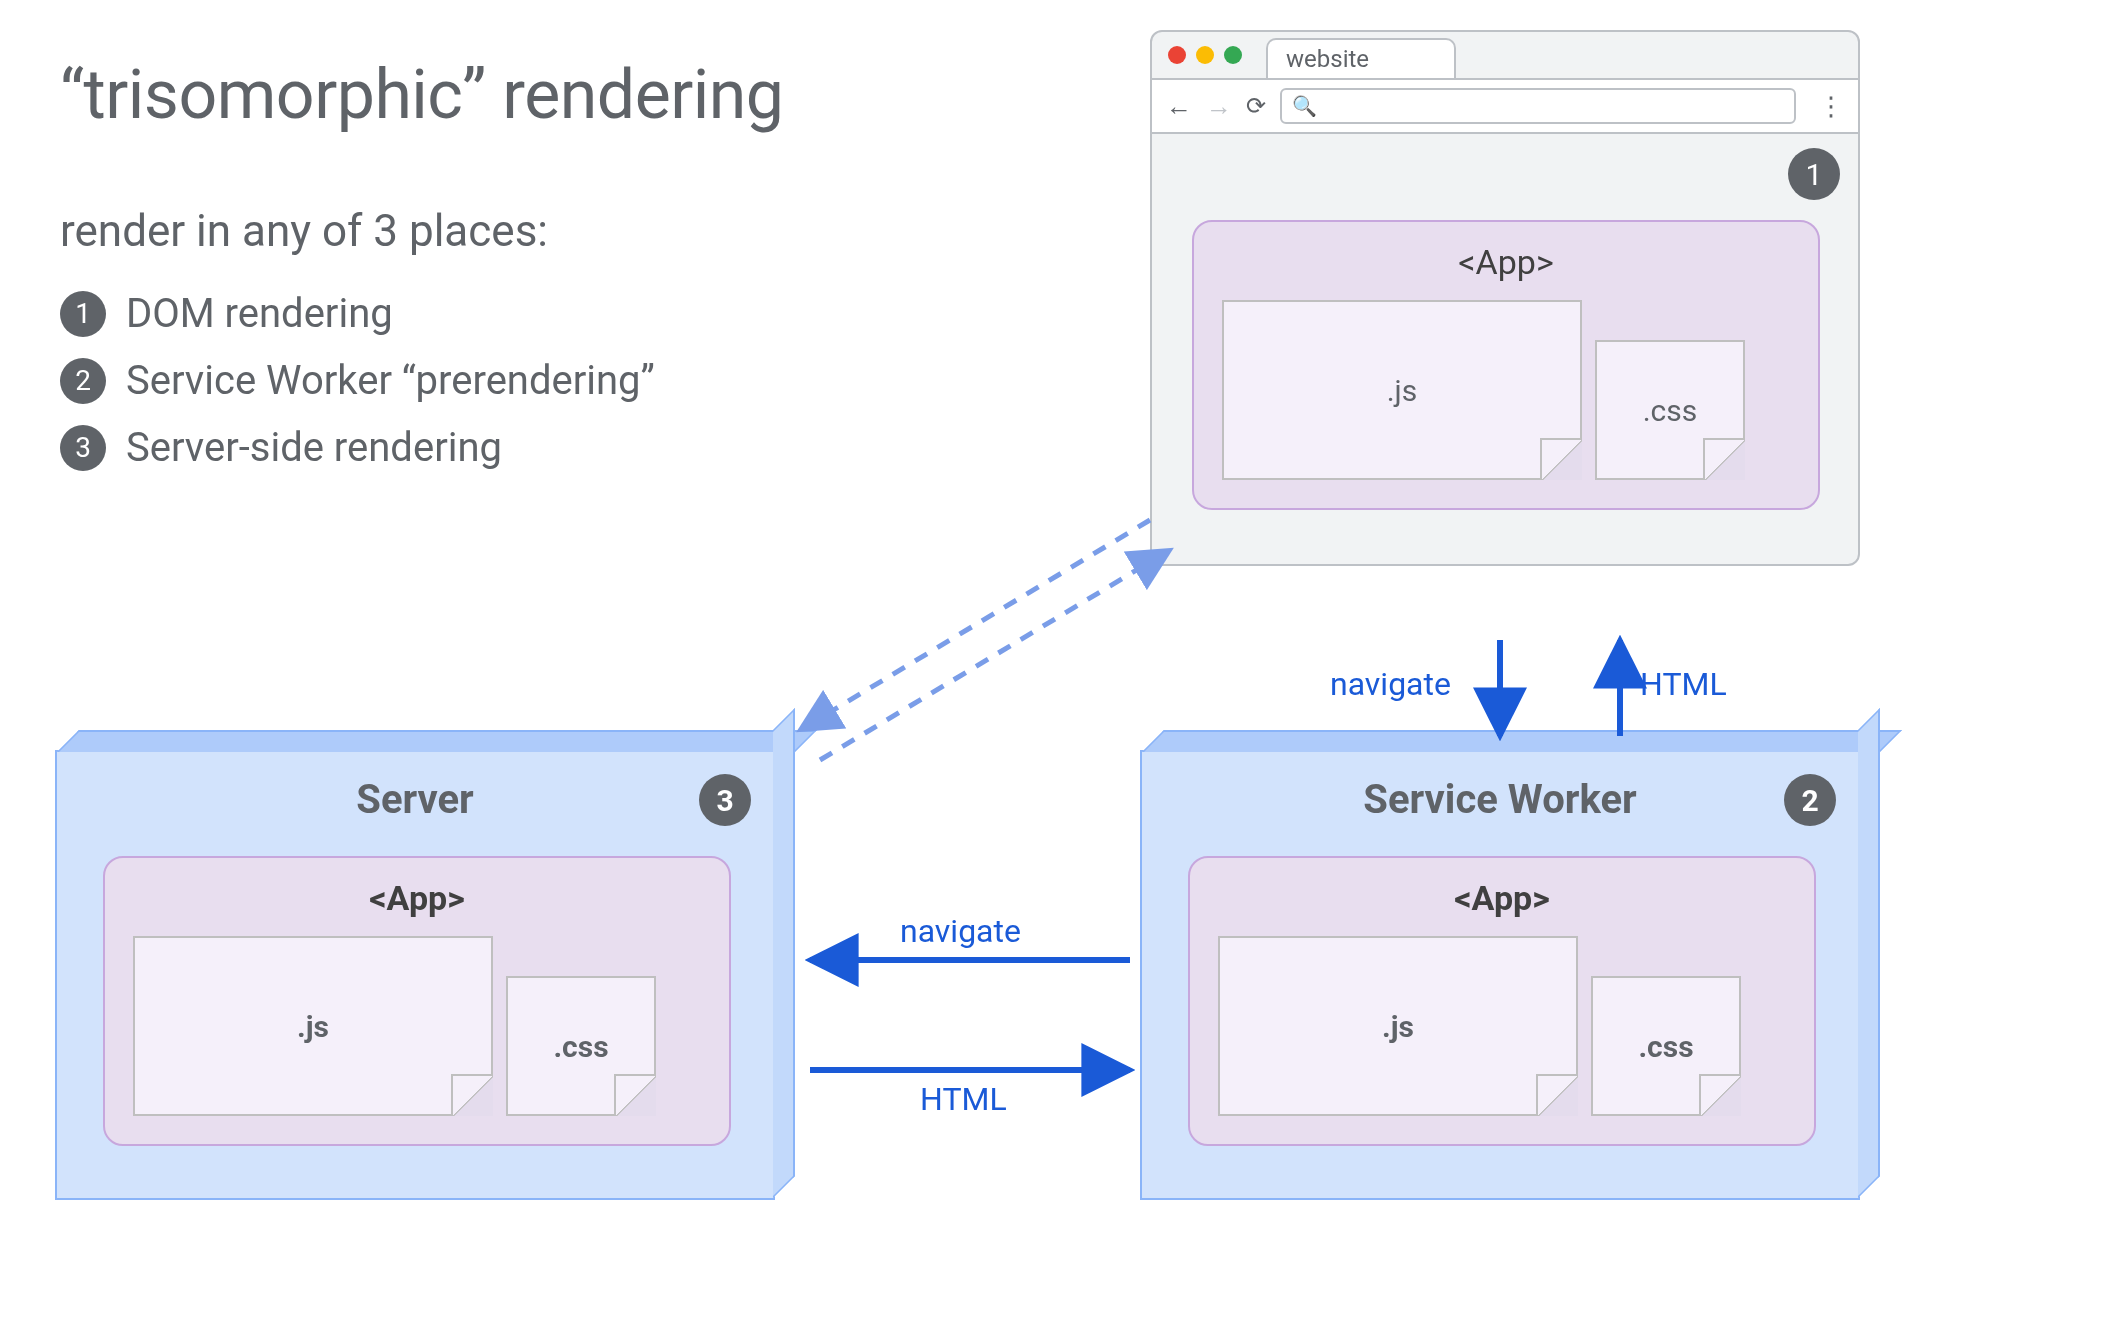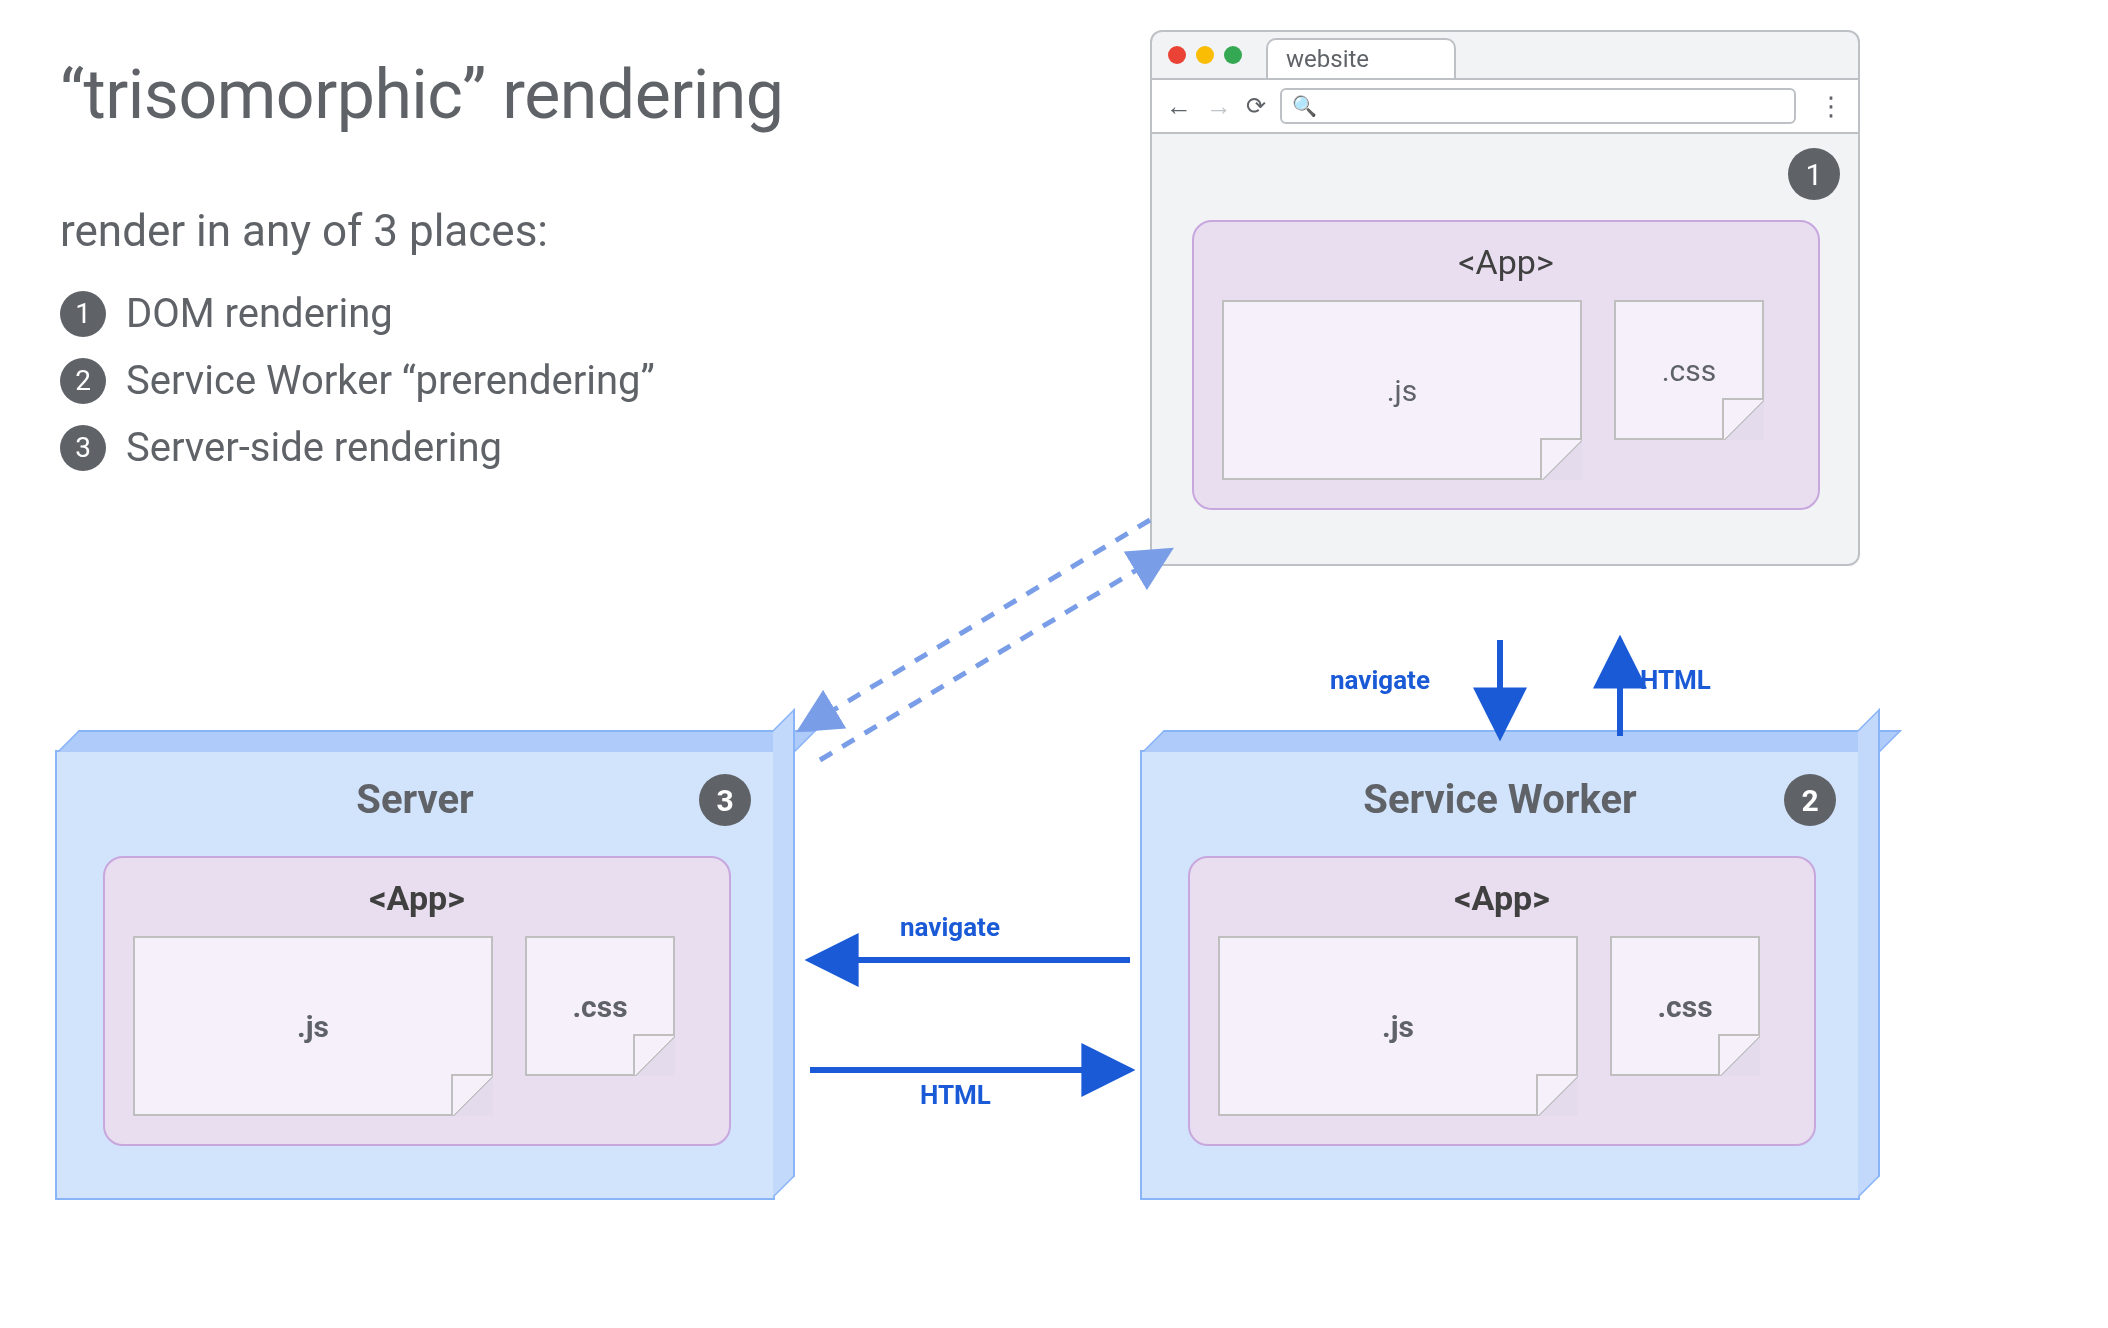--- a/index.html
+++ b/index.html
@@ -89,21 +89,21 @@
     border: 2px solid #c7a7dd;
     border-radius: 20px;
     padding: 20px 28px 28px 28px;
   }
   .app-label {
     text-align: center;
     font-size: 34px;
     color: #404040;
     margin-bottom: 18px;
   }
-  .file-row { display: flex; gap: 32px; }
+  .file-row { display: flex; gap: 13px; align-items: flex-end; }
   .file {
     position: relative;
     background: #f5f0fa;
     border: 2px solid #bfbfbf;
     display: flex; align-items: center; justify-content: center;
     font-size: 30px; color: #5f6368;
   }
   .file.big { width: 360px; height: 180px; }
   .file.small { width: 150px; height: 140px; }
   .file .fold {
@@ -149,21 +149,21 @@
   .menu-icon { font-size: 26px; color: #5f6368; padding-left: 8px; }
   .viewport { position: relative; height: calc(100% - 102px); }
 
   
   svg.overlay {
     position: absolute; left: 0; top: 0; width: 2108px; height: 1328px;
     pointer-events: none;
   }
   .flow-label {
     position: absolute;
-    font-size: 26px; font-weight: 700;
+    font-size: 32px; font-weight: 400;
     color: #1a5ad7;
   }
 </style>
 </head>
 <body>
 
 <div class="title">“trisomorphic” rendering</div>
 <div class="subtitle">render in any of 3 places:</div>
 <div class="list">
   <div class="list-item">

